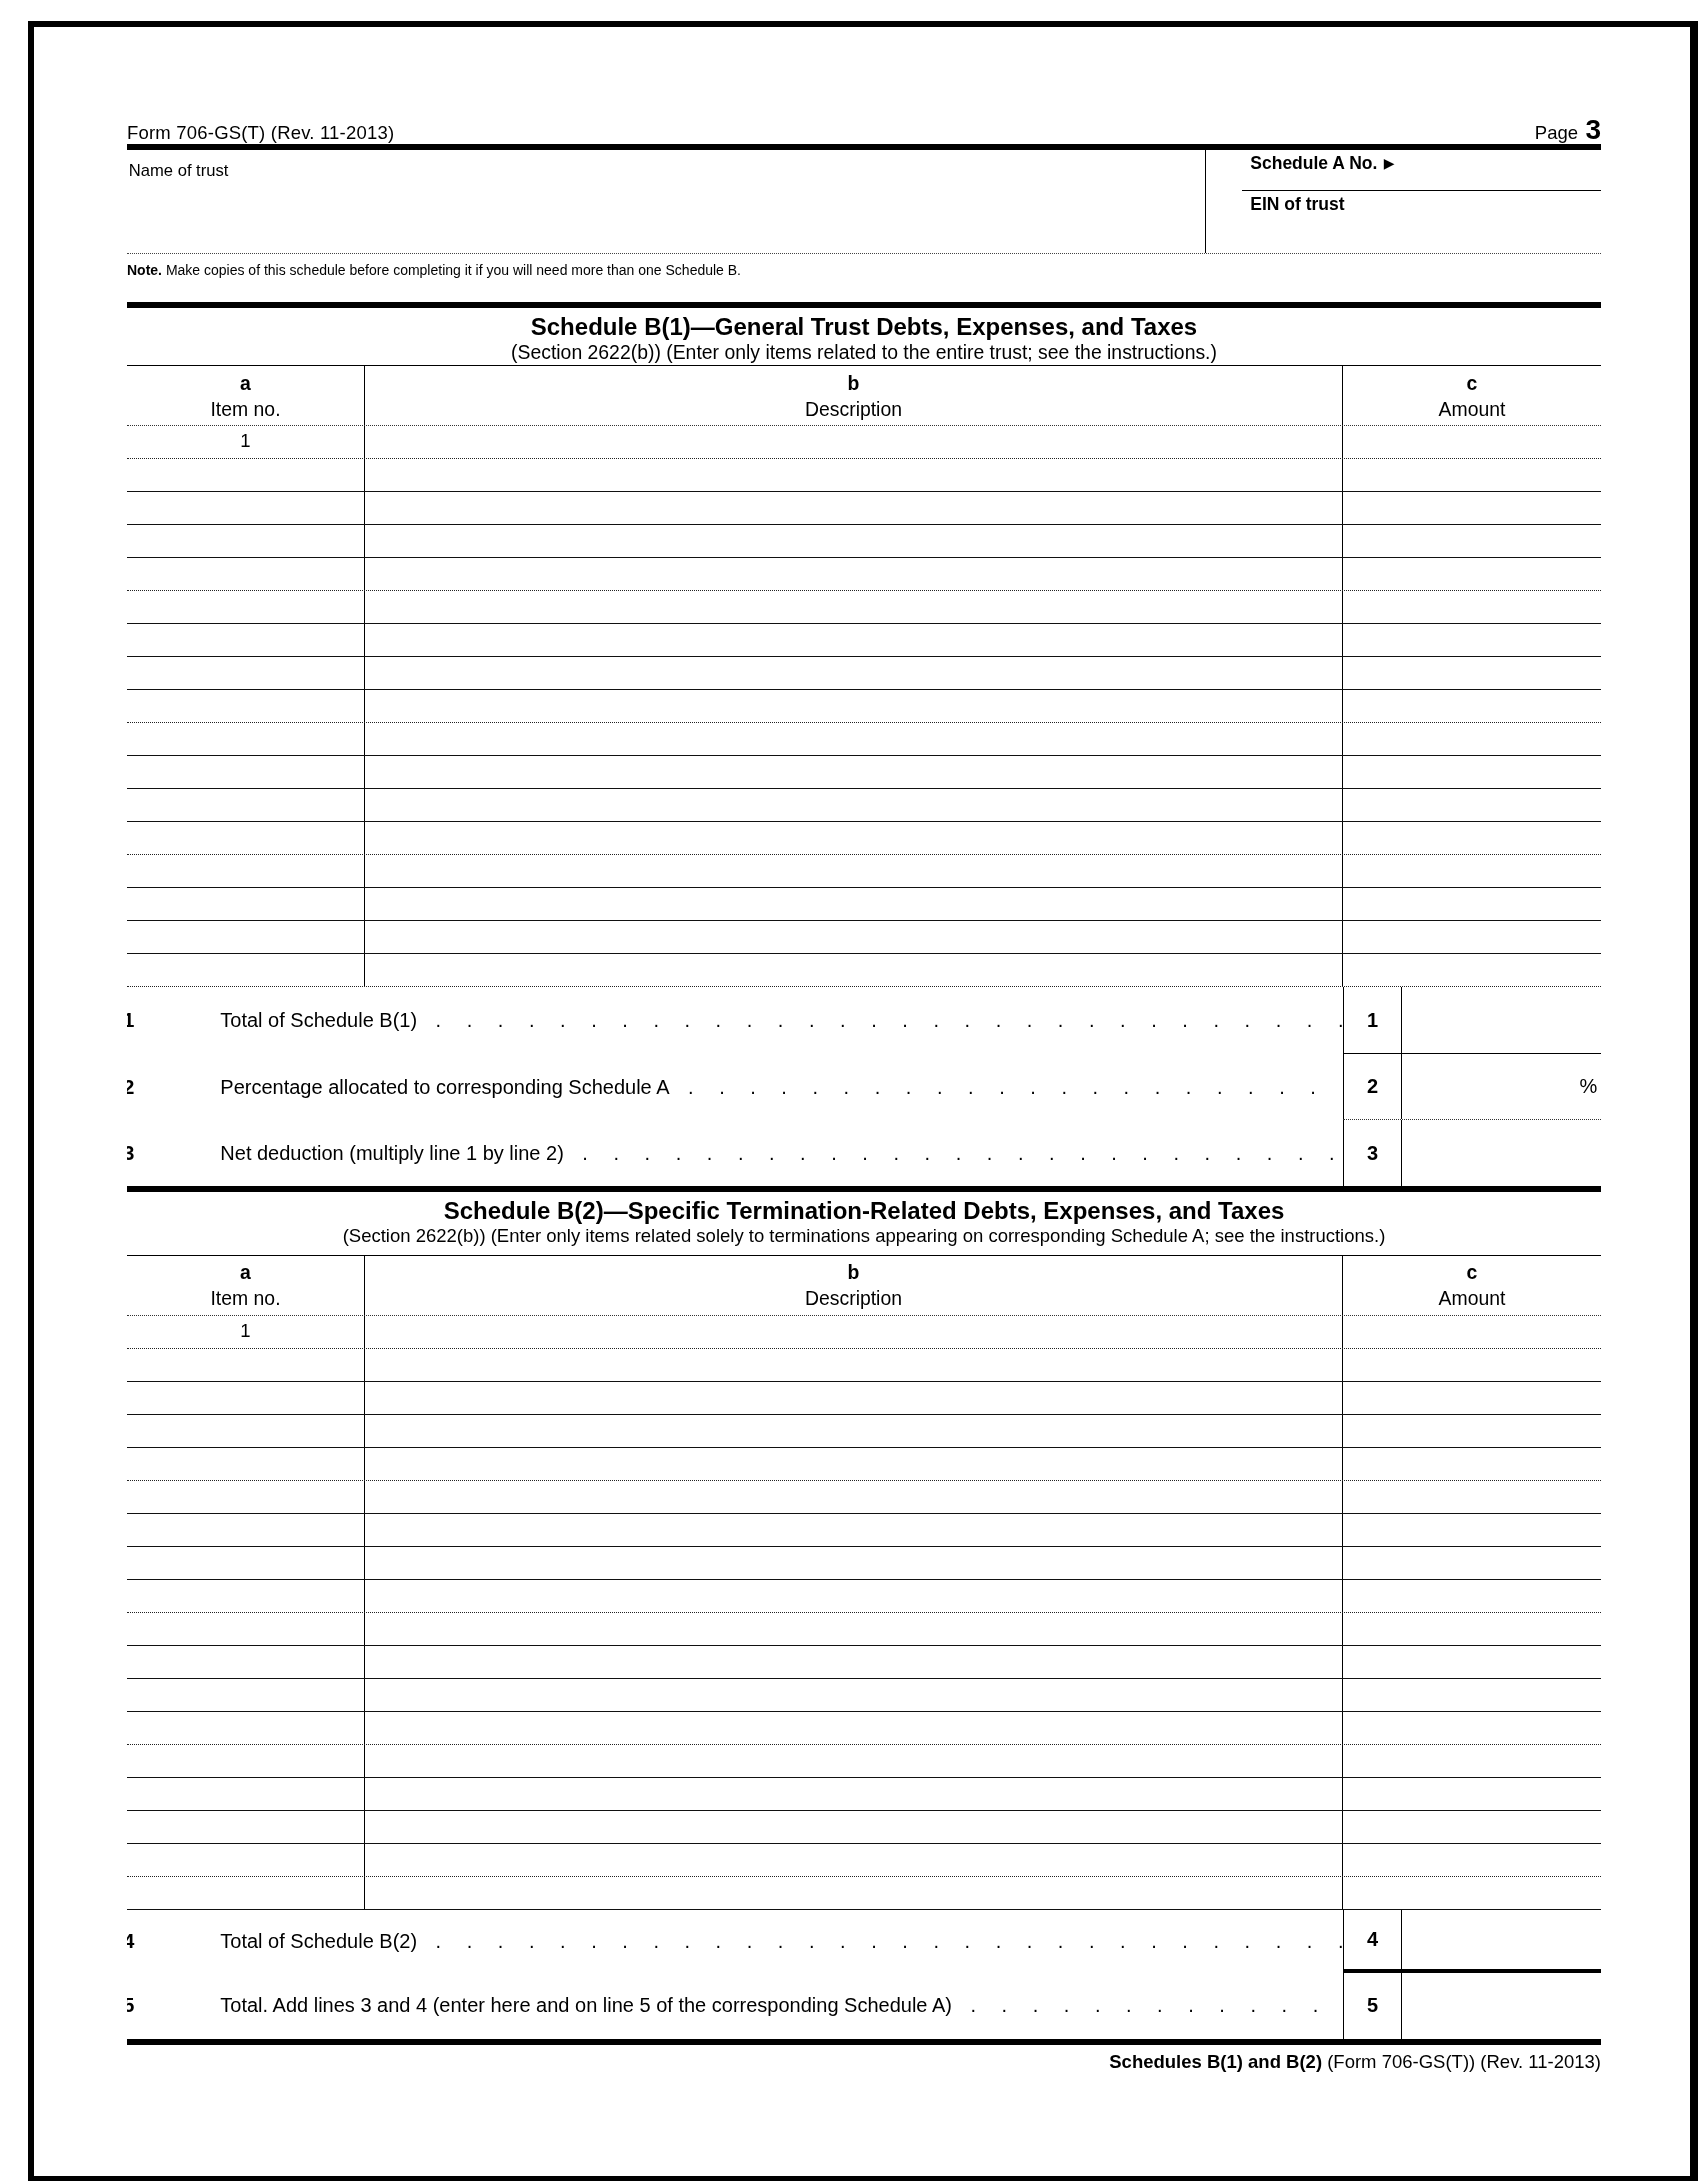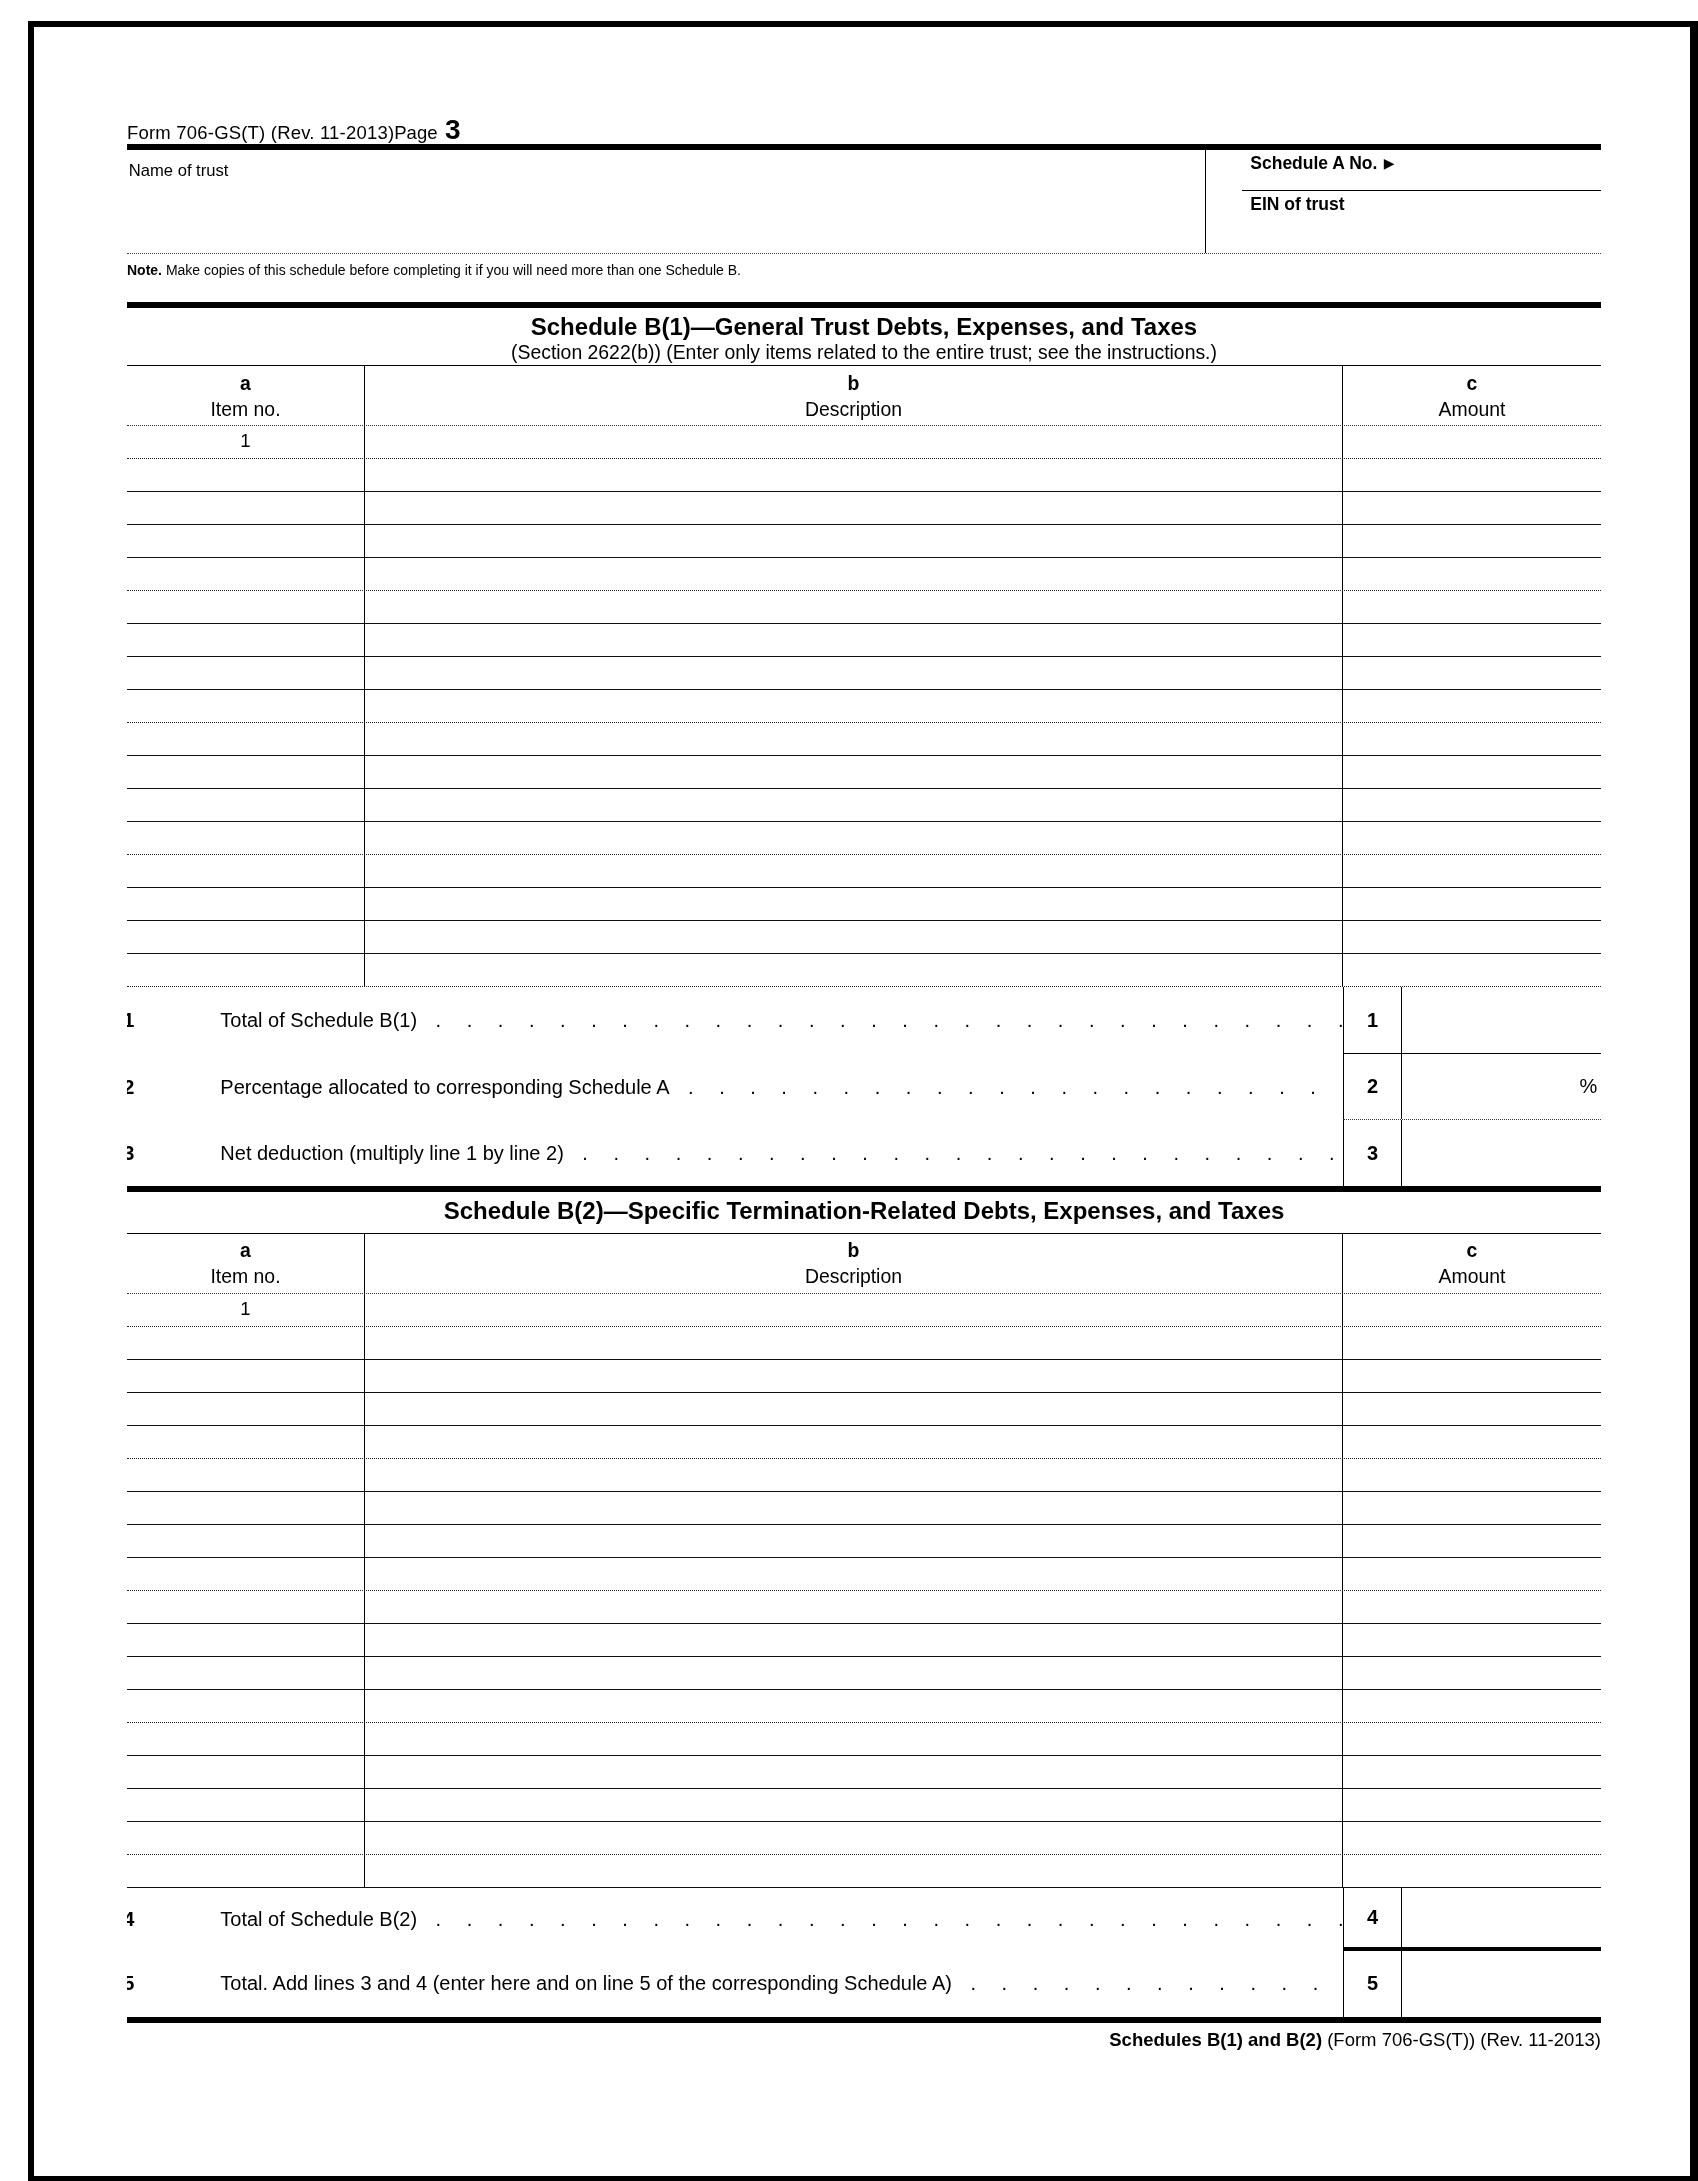--- a/index.html
+++ b/index.html
@@ -9,21 +9,21 @@
     -webkit-font-smoothing:antialiased;
   }
   
   .scan-frame{
     position:absolute;left:28px;top:21px;right:0;bottom:0;
     border:6.5px solid #000;border-right-width:8.3px;pointer-events:none;
   }
   .content{position:absolute;left:127px;top:120px;width:1474px;}
 
   
-  .form-hdr{display:flex;align-items:flex-end;height:24px;}
+  .form-hdr{display:flex;justify-content:space-between;align-items:flex-end;height:24px;}
   .form-no{font-size:18.5px;letter-spacing:0.2px;}
   .page-ref{display:flex;align-items:baseline;gap:7.4px;}
   .page-ref .pl{font-size:18.5px;}
   .page-ref .pn{font-size:28px;font-weight:bold;line-height:1;}
 
   .rule6{height:5.5px;background:#000;}
   .rule7{height:6.5px;background:#000;}
 
   
   .hdrbox{position:relative;height:103px;border-bottom:1.8px dotted #444;}
@@ -263,20 +263,21 @@
         <div class="tl-box">3</div>
         <div class="tl-amt">
             <span></span>
           </div>
       </div>
     </div>
   </div>
 
   <div class="rule6"></div>
   <div class="sec-title">Schedule B(2)—Specific Termination-Related Debts, Expenses, and Taxes</div>
+  <div class="sec-sub small">(Section 2622(b)) (Enter only items related solely to terminations appearing on corresponding Schedule A; see the instructions.)</div>
 
   <div class="tbl mt">
     <div class="thead">
       <div class="hc a">
         <div class="cl">a</div>
         <div class="cn">Item no.</div>
       </div>
       <div class="hc b">
         <div class="cl">b</div>
         <div class="cn">Description</div>

